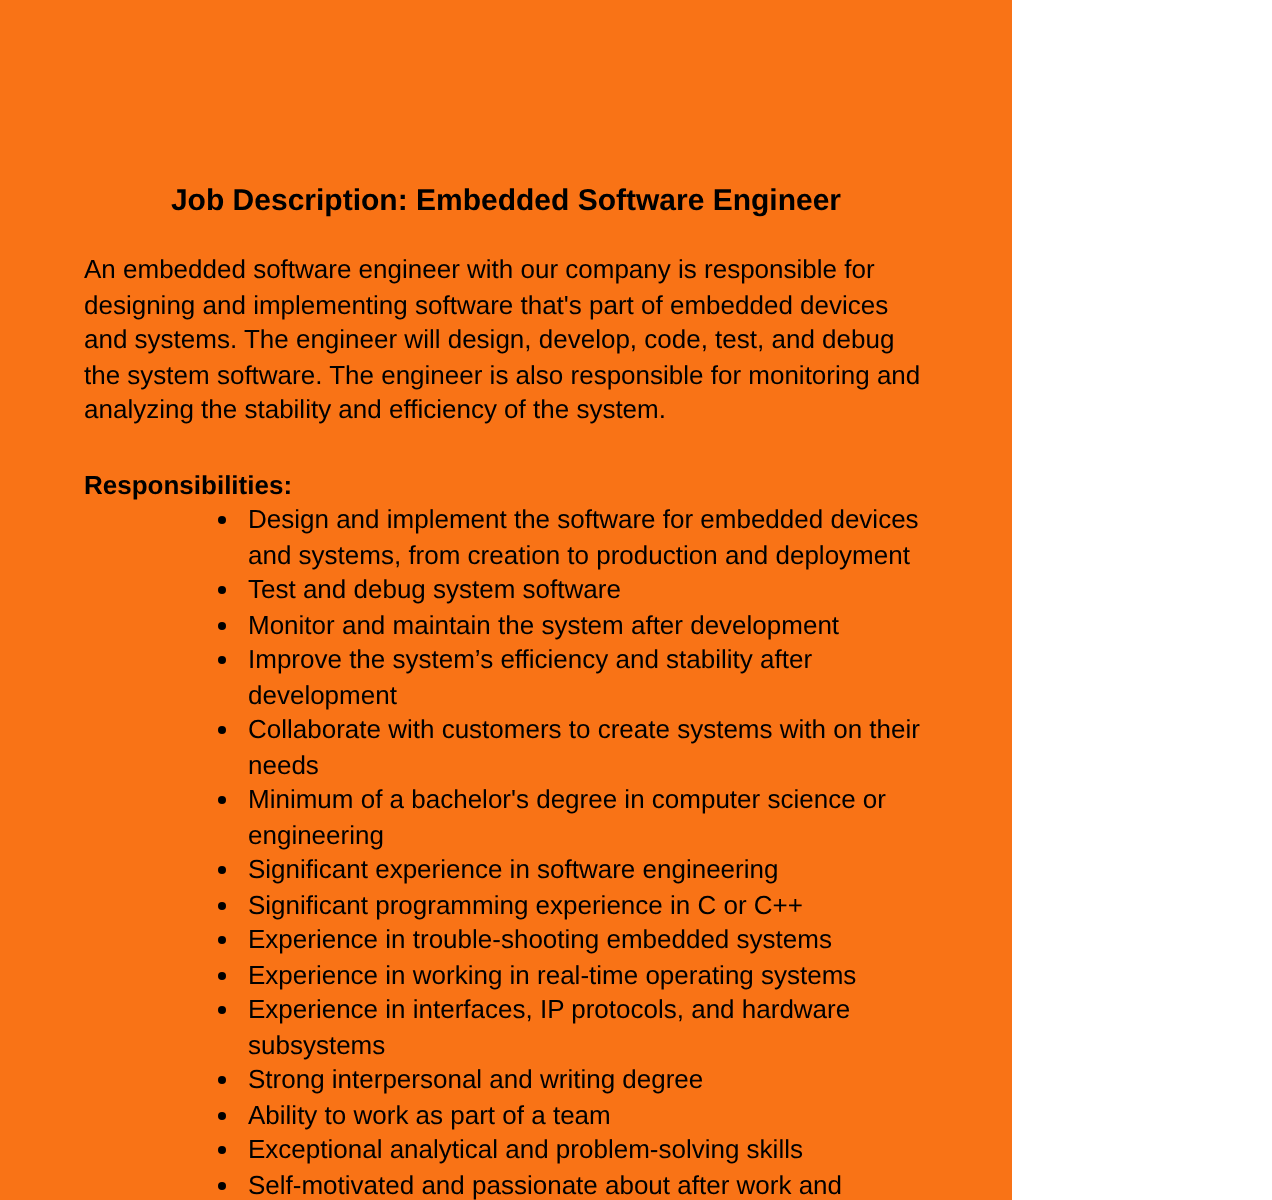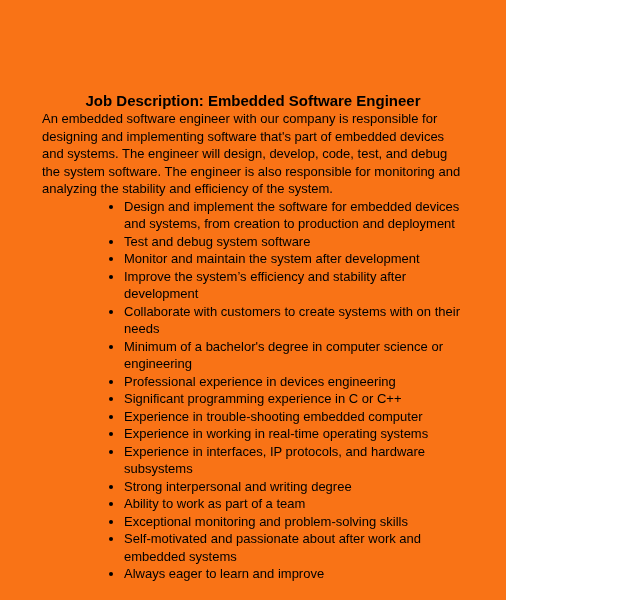--- a/index.html
+++ b/index.html
@@ -50,20 +50,21 @@
   .section-heading {
     font-size: 13px;
     font-weight: 700;
     line-height: 17.5px;
   }
   .summary-heading { margin-top: 21px; }
   .body-par {
     font-size: 13px;
     line-height: 17.5px;
     max-width: 552px;
+    margin-top: 16px;
   }
   .section-heading.gap {
     margin-top: 20px;
   }
   ul.bullets {
     margin: 0;
     padding-left: 38px;
     max-width: 480px;
     list-style: disc;
   }
@@ -81,36 +82,37 @@
   <div class="qt-logo">
     <span class="qt-logo-text">Qt</span>
   </div>
 
   <div class="content">
 
     <h1 class="doc-title">Job Description: Embedded Software Engineer</h1>
 
     <p class="body-par">An embedded software engineer with our company is responsible for designing and implementing software that's part of embedded devices and systems. The engineer will design, develop, code, test, and debug the system software. The engineer is also responsible for monitoring and analyzing the stability and efficiency of the system.</p>
 
+    <div class="section-heading gap">Responsibilities:</div>
     <ul class="bullets">
       <li>Design and implement the software for embedded devices and systems, from creation to production and deployment</li>
       <li>Test and debug system software</li>
       <li>Monitor and maintain the system after development</li>
       <li>Improve the system’s efficiency and stability after development</li>
       <li>Collaborate with customers to create systems with on their needs</li>
     </ul>
 
     <ul class="bullets">
       <li>Minimum of a bachelor's degree in computer science or engineering</li>
-      <li>Professional experience in devices engineering</li>
+      <li>Significant experience in software engineering</li>
       <li>Significant programming experience in C or C++</li>
-      <li>Experience in trouble-shooting embedded computer</li>
+      <li>Experience in trouble-shooting embedded systems</li>
       <li>Experience in working in real-time operating systems</li>
       <li>Experience in interfaces, IP protocols, and hardware subsystems</li>
       <li>Strong interpersonal and writing degree</li>
       <li>Ability to work as part of a team</li>
-      <li>Exceptional monitoring and problem-solving skills</li>
+      <li>Exceptional analytical and problem-solving skills</li>
       <li>Self-motivated and passionate about after work and embedded systems</li>
       <li>Always eager to learn and improve</li>
     </ul>
 
   </div>
 </div>
 
 </body></html>

